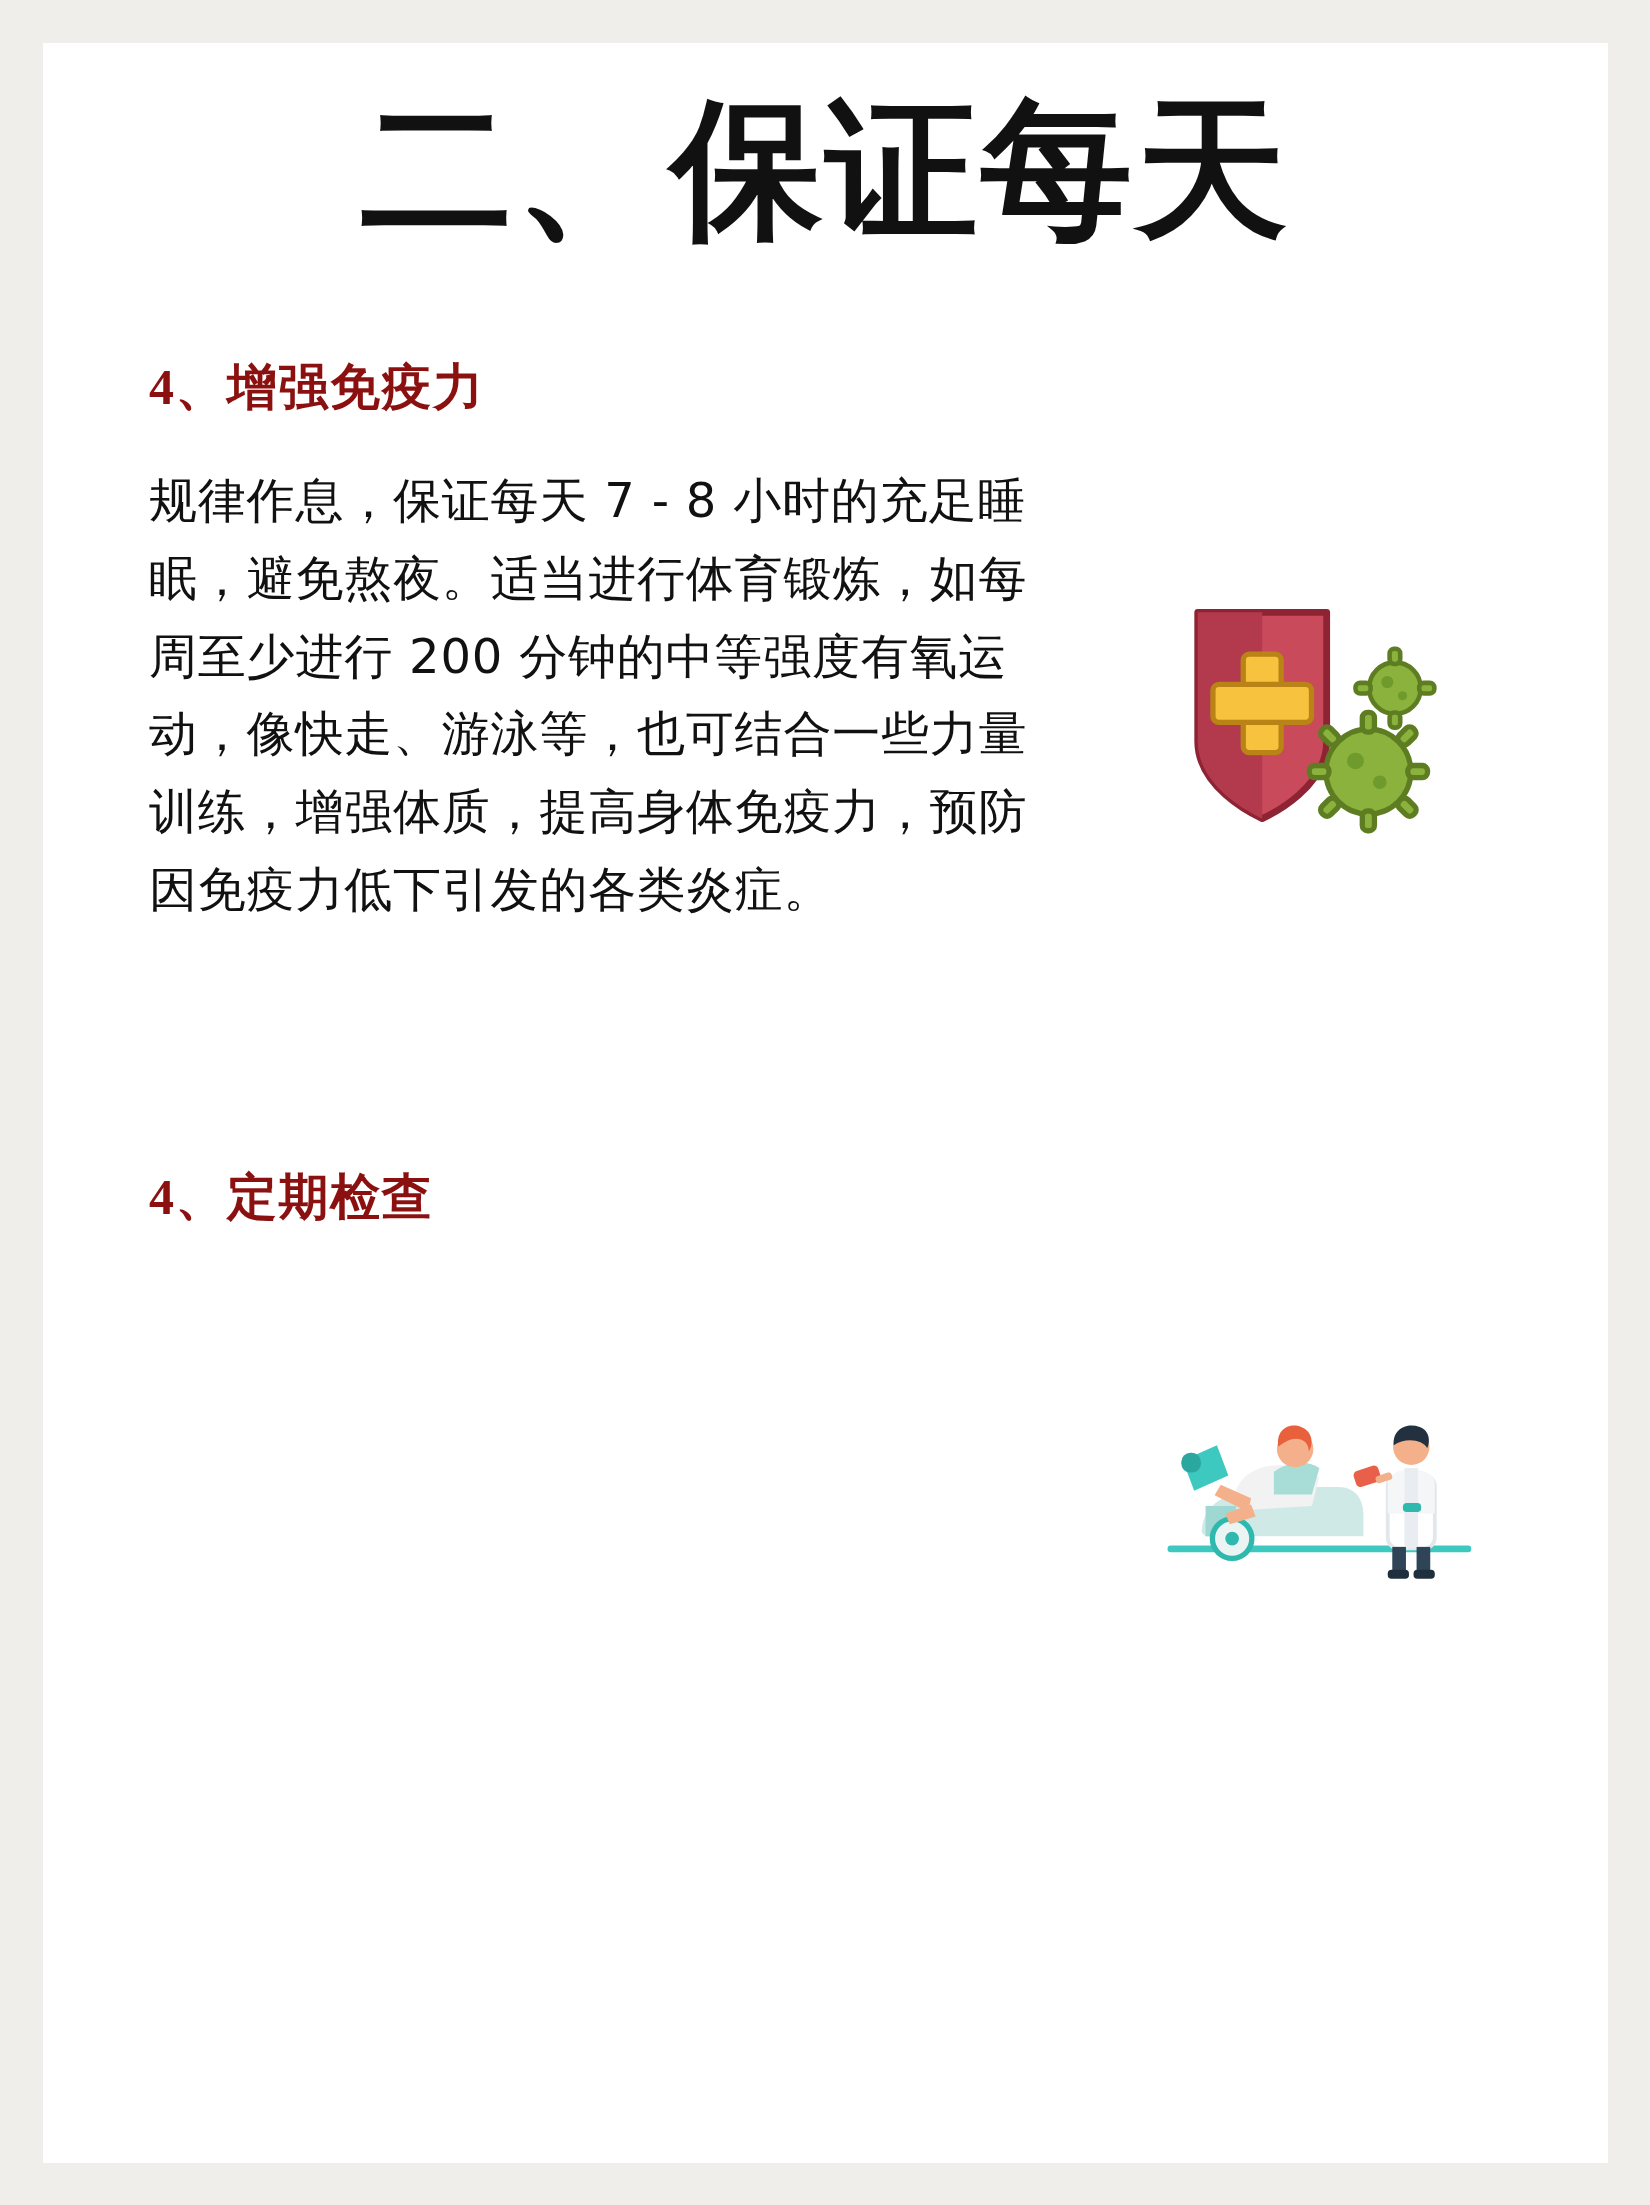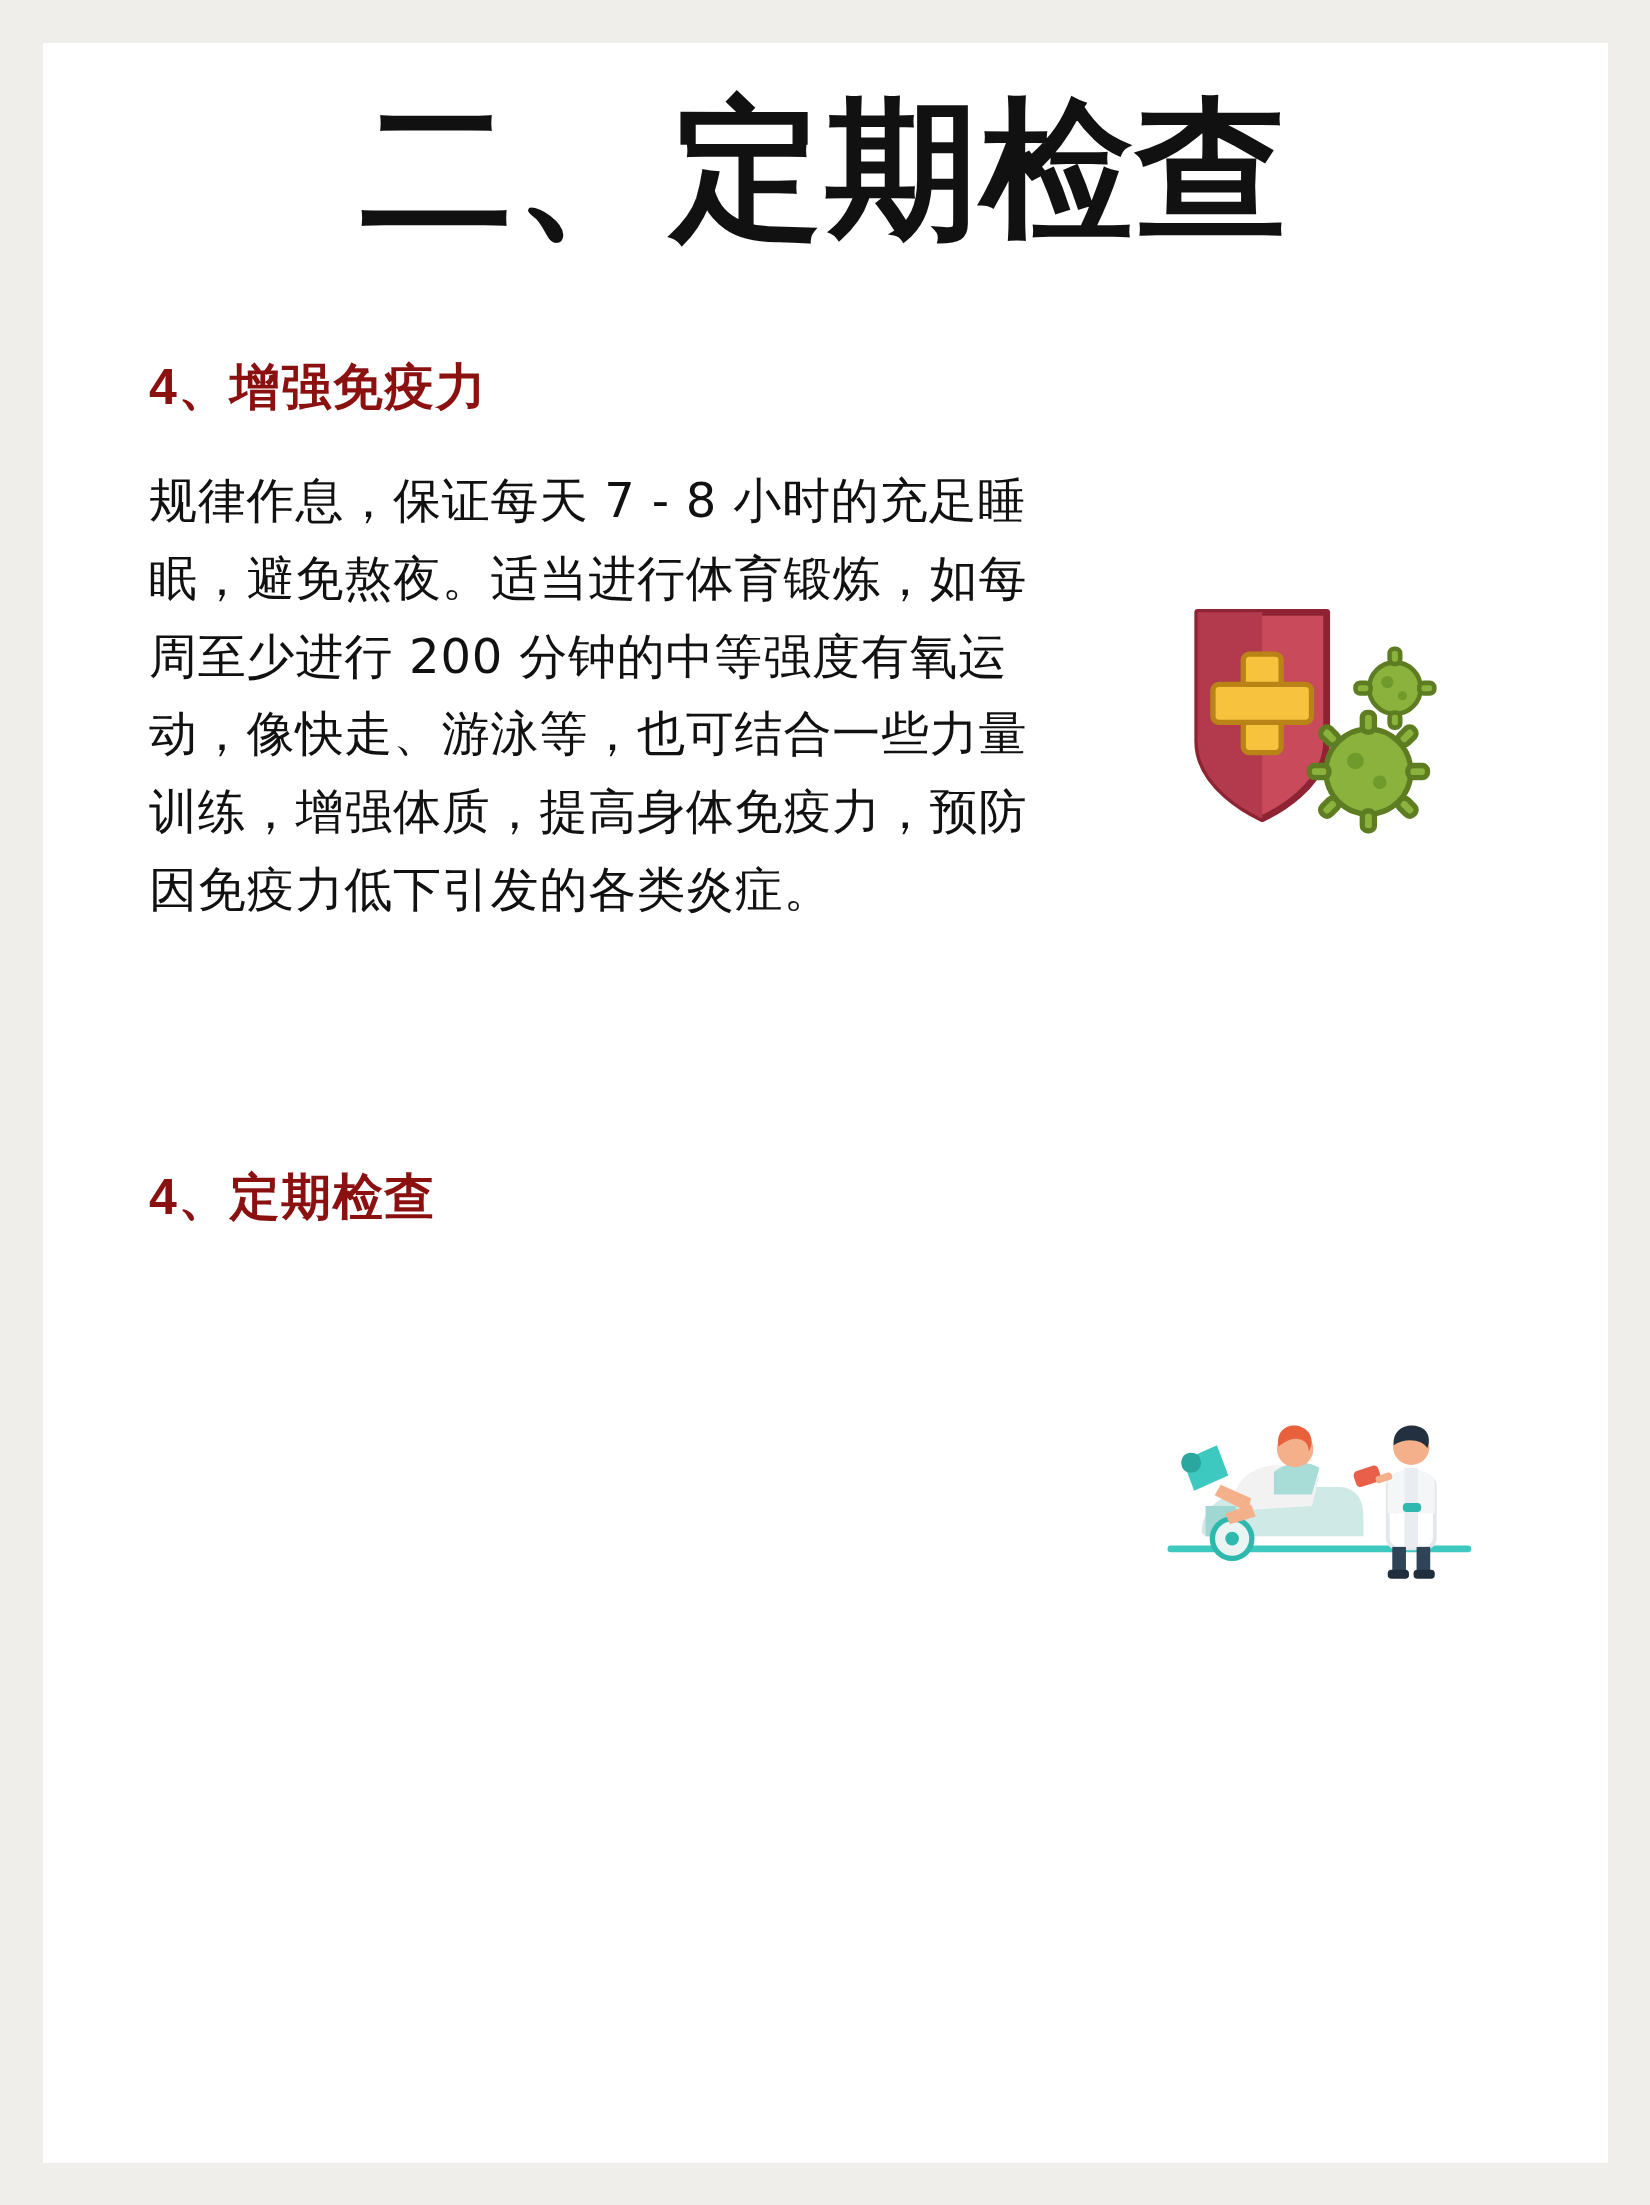--- a/index.html
+++ b/index.html
@@ -38,21 +38,21 @@
   }
   .section-4 { margin-top: 99px; }
   .section-5 { margin-top: 235px; }
 
   .section-heading {
     margin: 0 0 0 106px;
     font-size: 50px;
     font-weight: 800;
     color: #8b1010;
     letter-spacing: 1.5px;
-    font-family: Liberation Sans, sans-serif;
+    font-family: Liberation Serif, serif;
   }
   .section-body {
     margin: 41px 0 0 106px;
     width: 903px;
     font-size: 48px;
     line-height: 1.62;
     color: #111111;
     letter-spacing: 0.8px;
     font-family: "DejaVu Sans", "Liberation Sans", sans-serif;
     white-space: pre-wrap;
@@ -76,21 +76,21 @@
     top: 190px;
     width: 334px;
     height: 228px;
   }
 </style>
 </head>
 <body>
 
 <div class="page">
 
-  <h1 class="title">二、定期检查</h1>
+  <h1 class="title">二、保证每天</h1>
 
   <div class="section section-4">
     <h2 class="section-heading">4、增强免疫力</h2>
     <p class="section-body">规律作息，保证每天 7 - 8 小时的充足睡眠，避免熬夜。适当进行体育锻炼，如每周至少进行 200 分钟的中等强度有氧运动，像快走、游泳等，也可结合一些力量训练，增强体质，提高身体免疫力，预防因免疫力低下引发的各类炎症。</p>
 
     <div class="illus illus-immunity">
       <svg viewBox="0 0 420 360" width="319" height="273" aria-hidden="true">
 
         <path d="M60 40 L230 40 L230 210 C230 270 160 305 145 312 C130 305 60 270 60 210 Z" fill="#c94a5a" stroke="#8e2433" stroke-width="9" stroke-linejoin="round"></path>
         <path d="M145 312 C130 305 60 270 60 210 L60 40 L145 40 Z" fill="#b23a4c"></path>

